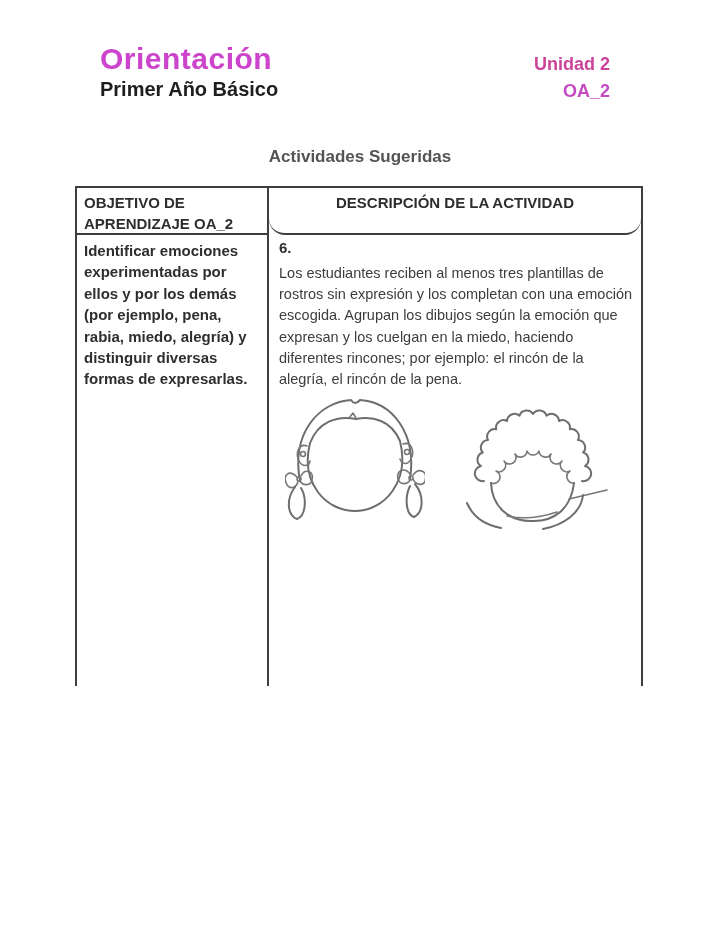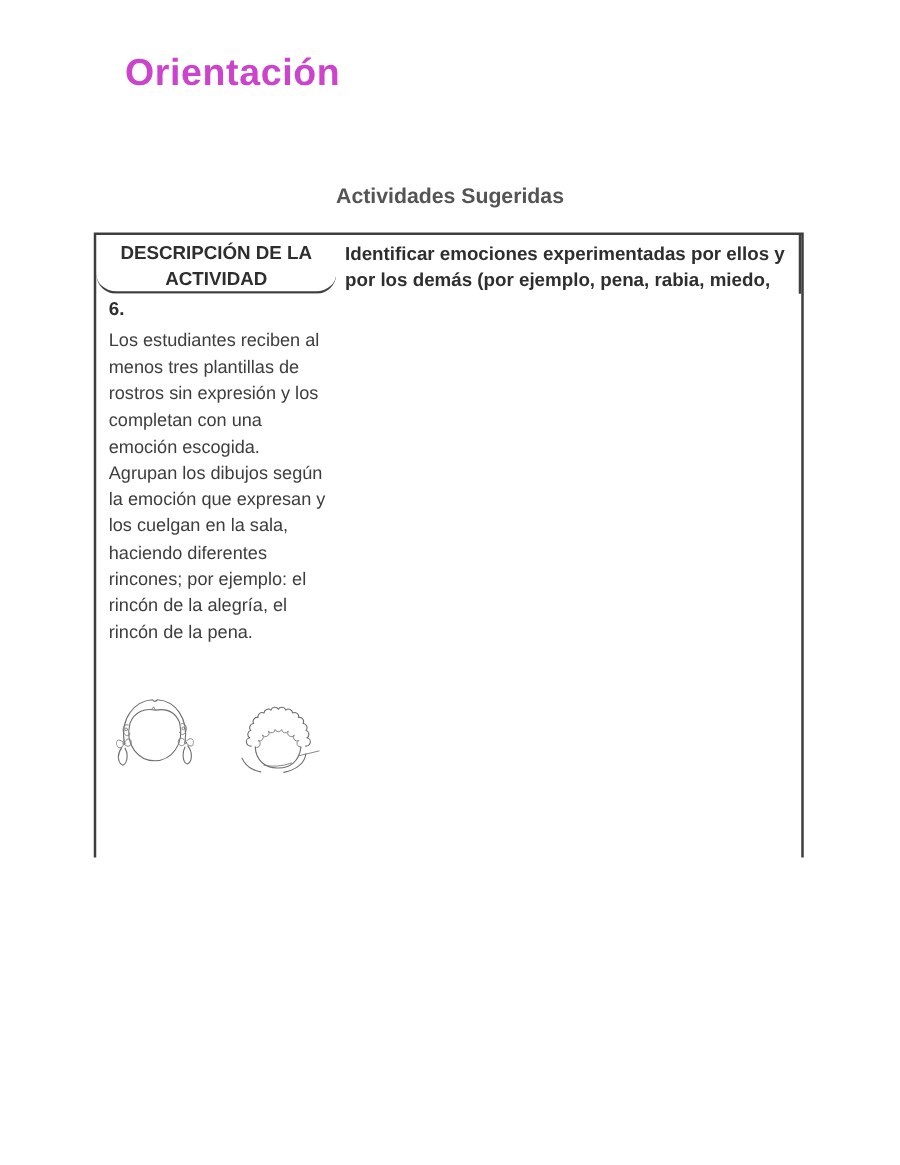--- a/index.html
+++ b/index.html
@@ -101,31 +101,37 @@
     fill:none; stroke:#777777; stroke-width:1.6;
     stroke-linecap:round; stroke-linejoin:round;
   }
 </style>
 </head>
 <body>
 
 <div class="page">
 
   <div class="doc-title">Orientación</div>
+  <div class="doc-subtitle">Primer Año Básico</div>
+  <div class="header-right">
+    <div class="unit-label">Unidad 2</div>
+    <div class="oa-label">OA_2</div>
+  </div>
 
   <div class="section-title">Actividades Sugeridas</div>
 
   <div class="activity-table">
+    <div class="cell th-left">OBJETIVO DE APRENDIZAJE OA_2</div>
     <div class="cell th-right">DESCRIPCIÓN DE LA ACTIVIDAD</div>
 
     <div class="cell td-left">Identificar emociones experimentadas por ellos y por los demás (por ejemplo, pena, rabia, miedo, alegría) y distinguir diversas formas de expresarlas.</div>
 
     <div class="cell td-right">
       <div class="activity-number">6.</div>
-      <p class="activity-text">Los estudiantes reciben al menos tres plantillas de rostros sin expresión y los completan con una emoción escogida. Agrupan los dibujos según la emoción que expresan y los cuelgan en la sala, haciendo diferentes rincones; por ejemplo: el rincón de la alegría, el rincón de la pena.</p>
+      <p class="activity-text">Los estudiantes reciben al menos tres plantillas de rostros sin expresión y los completan con una emoción escogida. Agrupan los dibujos según la emoción que expresan y los cuelgan en la miedo, haciendo diferentes rincones; por ejemplo: el rincón de la alegría, el rincón de la pena.</p>
 
       <div class="sketches">
 
         <svg class="sketch" width="140" height="135" viewBox="0 0 140 135" aria-hidden="true">
 
           <path class="stroke" d="M 15 90 C 6 42 34 11 66 9 Q 70 15 75 9 C 107 11 132 42 125 88"></path>
 
           <path class="stroke" d="M 25 52 C 15 92 41 120 70 120 C 100 120 125 90 115 50 C 106 29 88 25 71 28 C 52 24 33 31 25 52"></path>
           <path class="stroke-thin" d="M 64 27 l 4 -5 l 3 5"></path>
 

